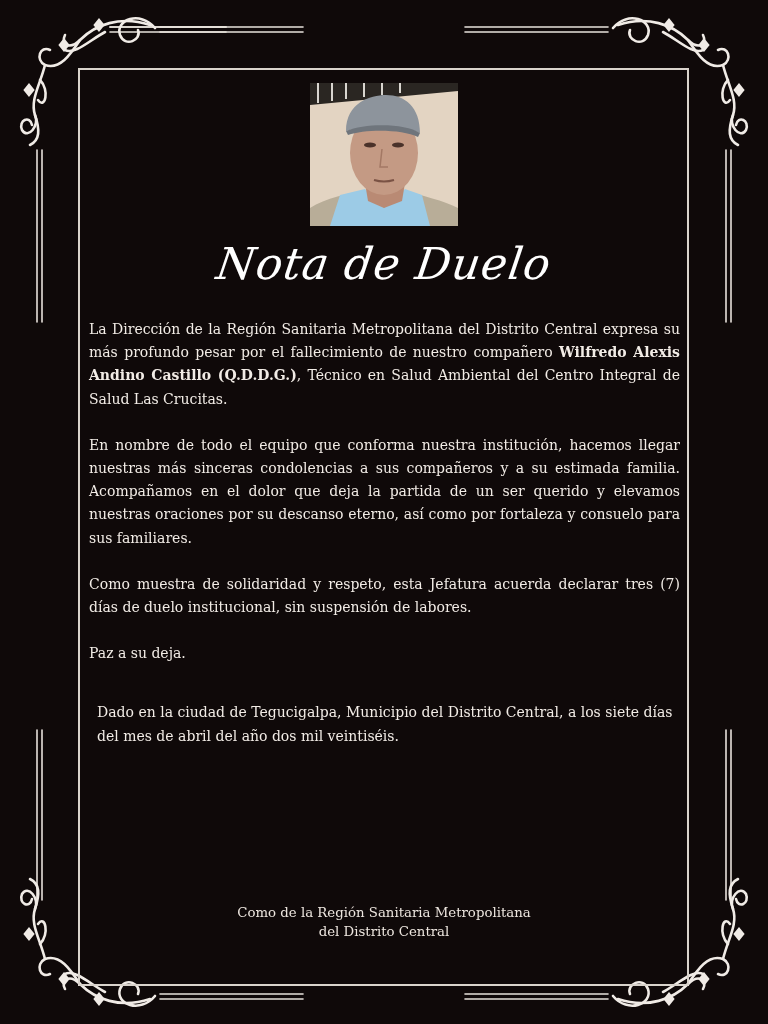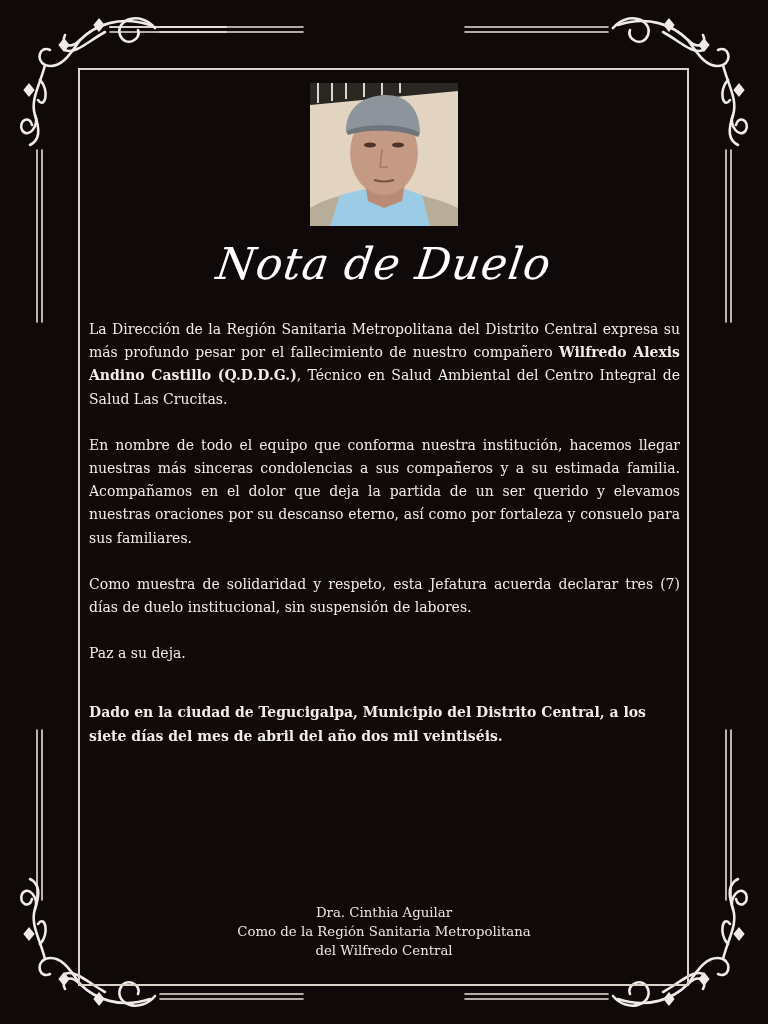--- a/index.html
+++ b/index.html
@@ -25,21 +25,21 @@
       font-size: 44px; color: #ffffff; letter-spacing: 1px;
       transform: skewX(-8deg);
     }
     .body-text {
       position: absolute; left: 89px; top: 318px; width: 591px;
       font-size: 14px; line-height: 23.2px; text-align: justify;
       color: #f2ece6;
     }
     .body-text p { margin: 0 0 23px 0; }
     .body-text b { font-weight: bold; }
-    .body-text .closing { font-weight: bold; text-align: left; margin-top: 36px; }
+    .body-text .closing { font-weight: normal; text-align: left; margin-top: 36px; margin-left: 8px; }
     .signature {
       position: absolute; left: 0; width: 768px; top: 903px; text-align: center;
       font-size: 13.3px; line-height: 19px; color: #ede6df;
     }
   </style>
 </head>
 <body>
 
 <svg class="ornaments" viewBox="0 0 768 1024" xmlns="http://www.w3.org/2000/svg">
   <g stroke="#e8e2dc" fill="none" stroke-width="1.6" stroke-linecap="round">
@@ -128,16 +128,15 @@
 
 <div class="body-text">
   <p><span>La Dirección de la Región Sanitaria Metropolitana del Distrito Central expresa su más profundo pesar por el fallecimiento de nuestro compañero </span><b>Wilfredo Alexis Andino Castillo</b><b> (Q.D.D.G.)</b><span>, Técnico en Salud Ambiental del Centro Integral de Salud Las Crucitas.</span></p>
   <p>En nombre de todo el equipo que conforma nuestra institución, hacemos llegar nuestras más sinceras condolencias a sus compañeros y a su estimada familia. Acompañamos en el dolor que deja la partida de un ser querido y elevamos nuestras oraciones por su descanso eterno, así como por fortaleza y consuelo para sus familiares.</p>
   <p>Como muestra de solidaridad y respeto, esta Jefatura acuerda declarar tres (7) días de duelo institucional, sin suspensión de labores.</p>
   <p>Paz a su deja.</p>
   <p class="closing">Dado en la ciudad de Tegucigalpa, Municipio del Distrito Central, a los siete días del mes de abril del año dos mil veintiséis.</p>
 </div>
 
 <div class="signature">
-  <div>Dra. Cinthia Aguilar</div>
   <div>Como de la Región Sanitaria Metropolitana</div>
-  <div>del Wilfredo Central</div>
+  <div>del Distrito Central</div>
 </div>
 
 </body></html>

